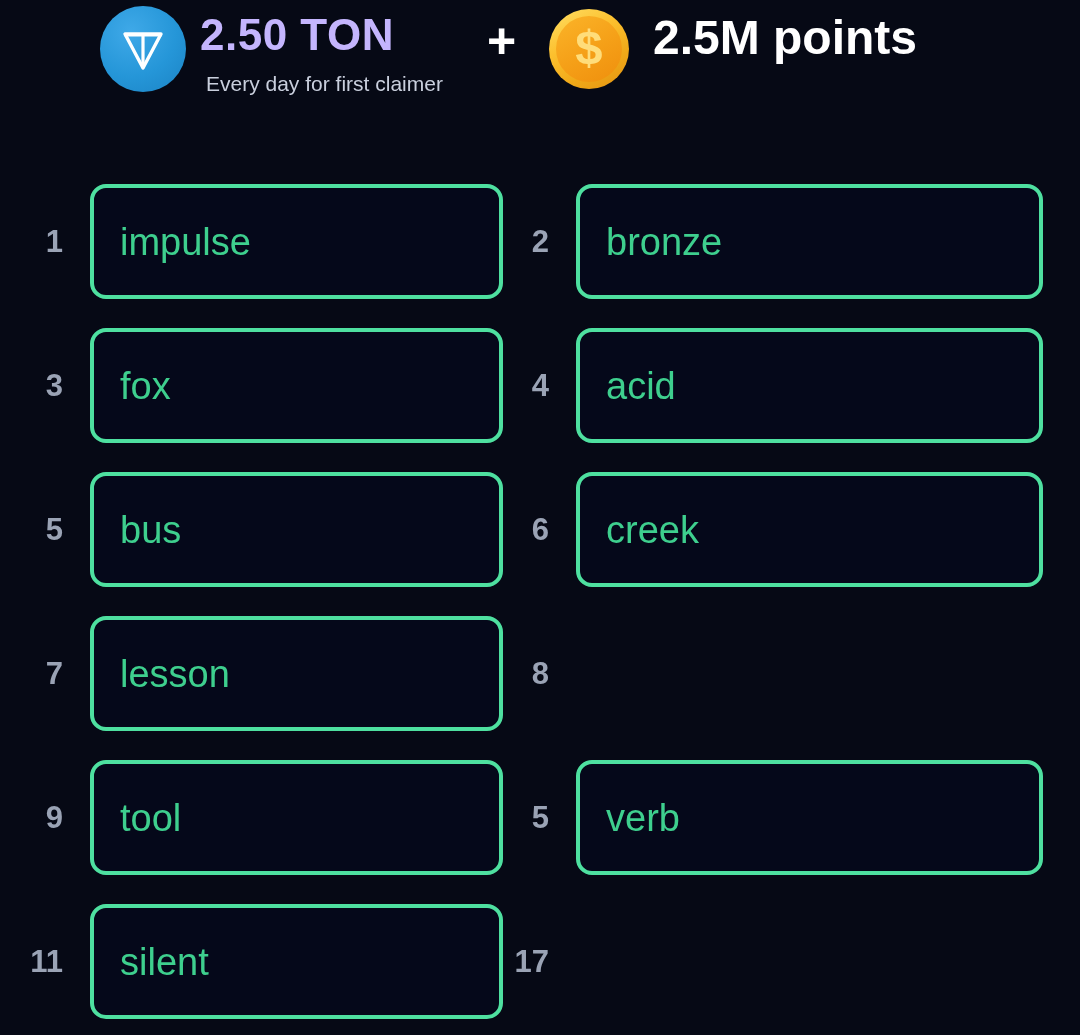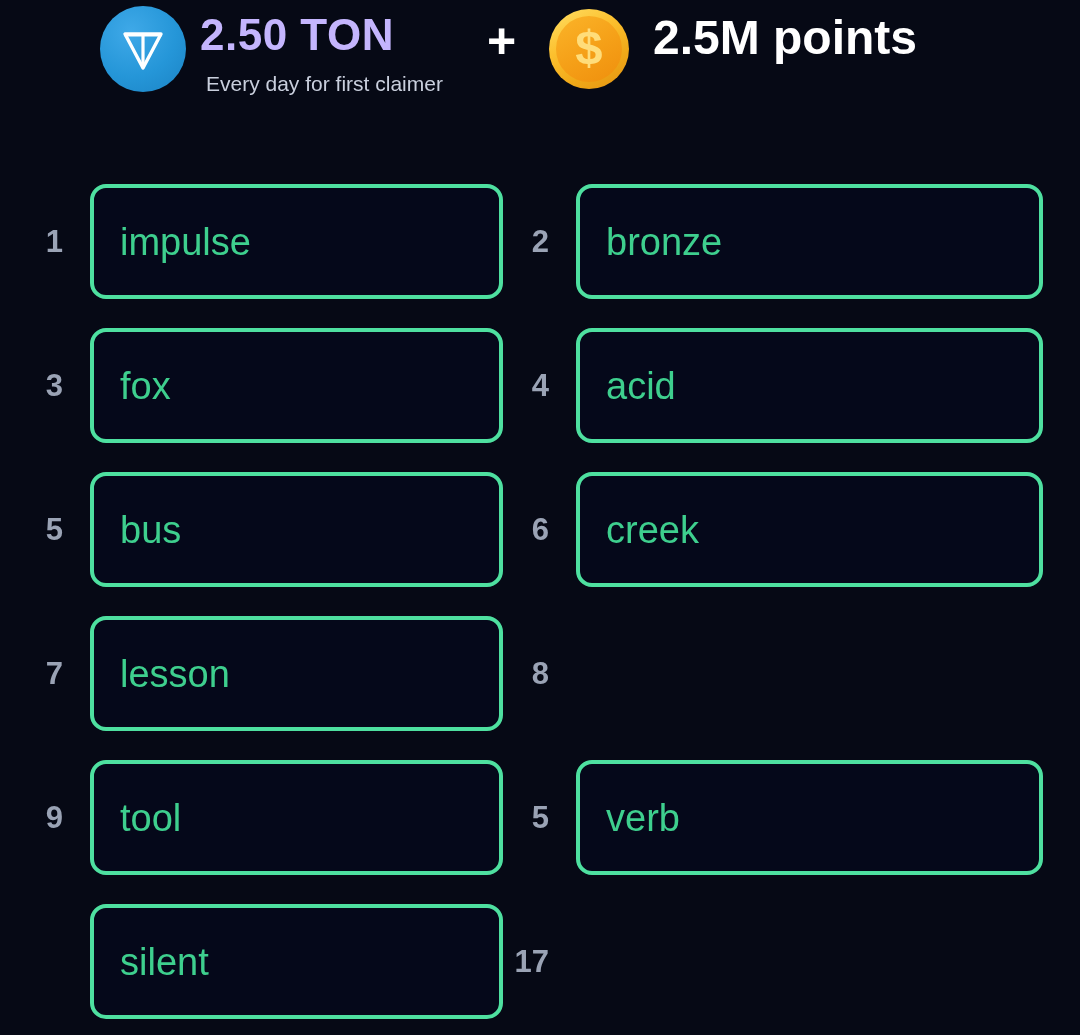--- a/index.html
+++ b/index.html
@@ -270,20 +270,21 @@
     </div>
     <div class="word-index idx-right">5</div>
     <div class="word-cell col-right">
       <div class="word-box">
         <span class="word-text">verb</span>
       </div>
     </div>
   </div>
 
   <div class="word-row">
+    <div class="word-index idx-left">11</div>
     <div class="word-cell col-left">
       <div class="word-box">
         <span class="word-text">silent</span>
       </div>
     </div>
     <div class="word-index idx-right">17</div>
   </div>
 
 </div>
 

